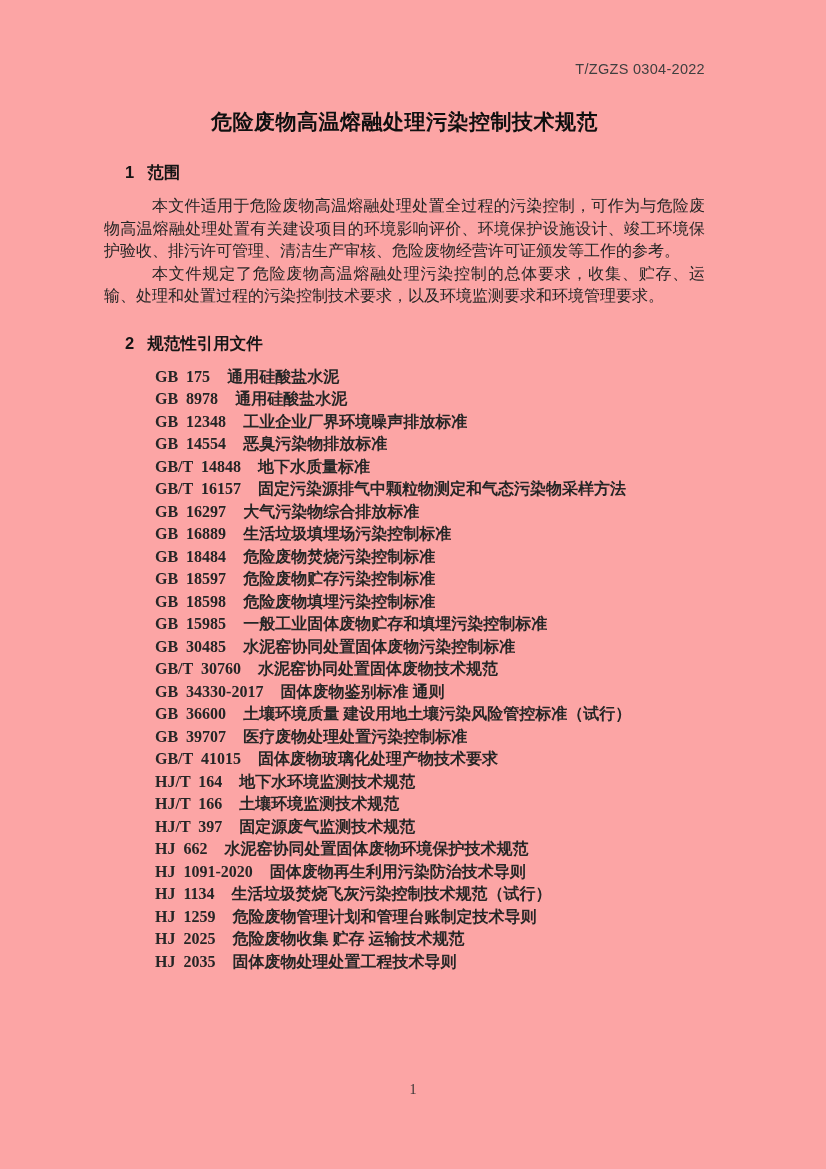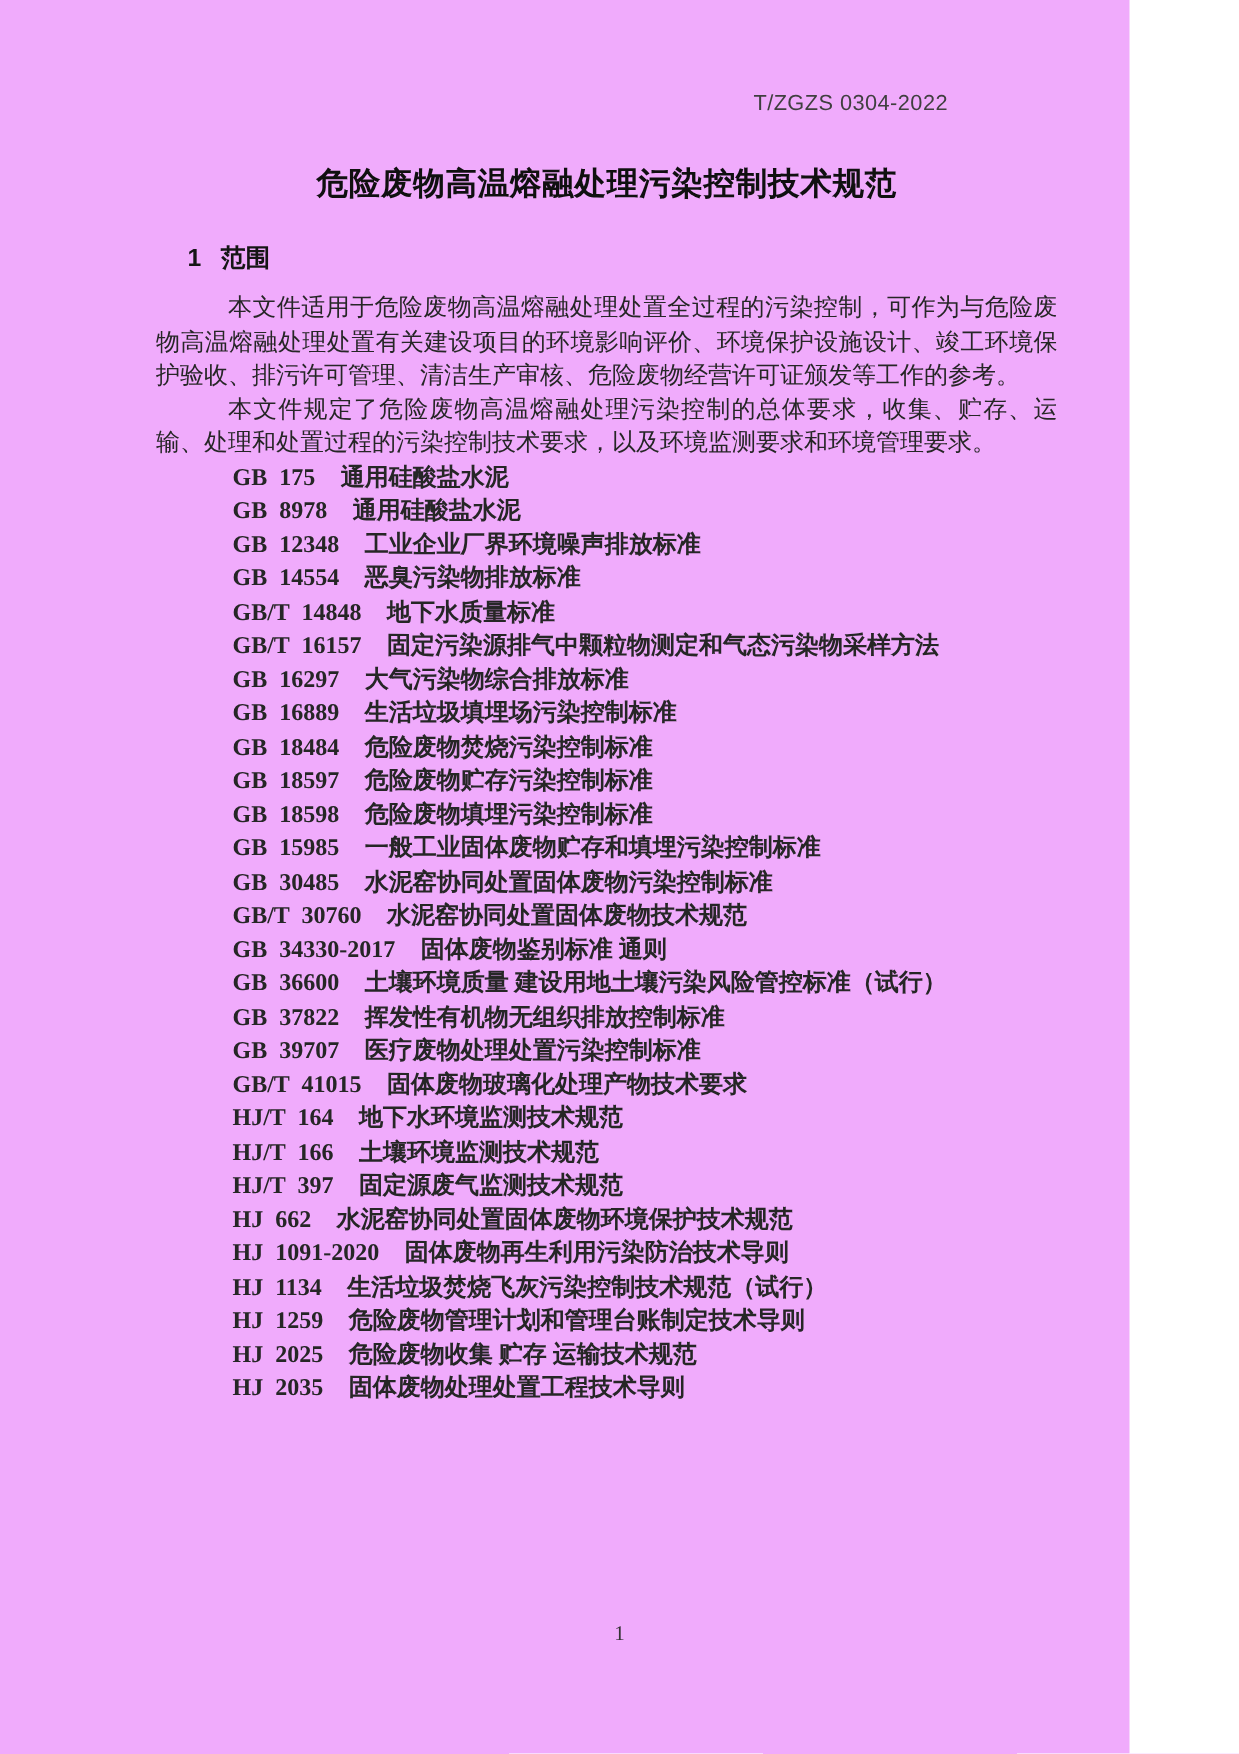--- a/index.html
+++ b/index.html
@@ -2,23 +2,23 @@
 <html><head>
 <meta charset="utf-8">
 <style>
   html, body {
     margin: 0;
     padding: 0;
     background: #ffffff;
   }
   .page {
     position: relative;
-    width: 753px;
+    width: 826px;
     height: 1169px;
-    background: #f0abfc;
+    background: #fca5a5;
     overflow: hidden;
     font-family: "Liberation Serif", "DejaVu Serif", serif;
     color: #262626;
   }
   .doc-code {
     position: absolute;
     top: 61px;
     right: 121px;
     font-family: "Liberation Sans", "DejaVu Sans", sans-serif;
     font-size: 14.5px;
@@ -106,40 +106,42 @@
   <div class="content">
 
     <div class="sec-heading">
       <span class="sec-num">1</span><span>范围</span>
     </div>
 
     <p class="body-par">本文件适用于危险废物高温熔融处理处置全过程的污染控制，可作为与危险废物高温熔融处理处置有关建设项目的环境影响评价、环境保护设施设计、竣工环境保护验收、排污许可管理、清洁生产审核、危险废物经营许可证颁发等工作的参考。</p>
 
     <p class="body-par">本文件规定了危险废物高温熔融处理污染控制的总体要求，收集、贮存、运输、处理和处置过程的污染控制技术要求，以及环境监测要求和环境管理要求。</p>
 
+    <div class="sec-heading second">
+      <span class="sec-num">2</span><span>规范性引用文件</span>
+    </div>
 
 
     <div class="ref-list">
         <div class="ref-item"><span class="ref-code">GB 175</span><span class="ref-title">通用硅酸盐水泥</span></div>
         <div class="ref-item"><span class="ref-code">GB 8978</span><span class="ref-title">通用硅酸盐水泥</span></div>
         <div class="ref-item"><span class="ref-code">GB 12348</span><span class="ref-title">工业企业厂界环境噪声排放标准</span></div>
         <div class="ref-item"><span class="ref-code">GB 14554</span><span class="ref-title">恶臭污染物排放标准</span></div>
         <div class="ref-item"><span class="ref-code">GB/T 14848</span><span class="ref-title">地下水质量标准</span></div>
         <div class="ref-item"><span class="ref-code">GB/T 16157</span><span class="ref-title">固定污染源排气中颗粒物测定和气态污染物采样方法</span></div>
         <div class="ref-item"><span class="ref-code">GB 16297</span><span class="ref-title">大气污染物综合排放标准</span></div>
         <div class="ref-item"><span class="ref-code">GB 16889</span><span class="ref-title">生活垃圾填埋场污染控制标准</span></div>
         <div class="ref-item"><span class="ref-code">GB 18484</span><span class="ref-title">危险废物焚烧污染控制标准</span></div>
         <div class="ref-item"><span class="ref-code">GB 18597</span><span class="ref-title">危险废物贮存污染控制标准</span></div>
         <div class="ref-item"><span class="ref-code">GB 18598</span><span class="ref-title">危险废物填埋污染控制标准</span></div>
         <div class="ref-item"><span class="ref-code">GB 15985</span><span class="ref-title">一般工业固体废物贮存和填埋污染控制标准</span></div>
         <div class="ref-item"><span class="ref-code">GB 30485</span><span class="ref-title">水泥窑协同处置固体废物污染控制标准</span></div>
         <div class="ref-item"><span class="ref-code">GB/T 30760</span><span class="ref-title">水泥窑协同处置固体废物技术规范</span></div>
         <div class="ref-item"><span class="ref-code">GB 34330-2017</span><span class="ref-title">固体废物鉴别标准 通则</span></div>
         <div class="ref-item"><span class="ref-code">GB 36600</span><span class="ref-title">土壤环境质量 建设用地土壤污染风险管控标准（试行）</span></div>
-        <div class="ref-item"><span class="ref-code">GB 37822</span><span class="ref-title">挥发性有机物无组织排放控制标准</span></div>
         <div class="ref-item"><span class="ref-code">GB 39707</span><span class="ref-title">医疗废物处理处置污染控制标准</span></div>
         <div class="ref-item"><span class="ref-code">GB/T 41015</span><span class="ref-title">固体废物玻璃化处理产物技术要求</span></div>
         <div class="ref-item"><span class="ref-code">HJ/T 164</span><span class="ref-title">地下水环境监测技术规范</span></div>
         <div class="ref-item"><span class="ref-code">HJ/T 166</span><span class="ref-title">土壤环境监测技术规范</span></div>
         <div class="ref-item"><span class="ref-code">HJ/T 397</span><span class="ref-title">固定源废气监测技术规范</span></div>
         <div class="ref-item"><span class="ref-code">HJ 662</span><span class="ref-title">水泥窑协同处置固体废物环境保护技术规范</span></div>
         <div class="ref-item"><span class="ref-code">HJ 1091-2020</span><span class="ref-title">固体废物再生利用污染防治技术导则</span></div>
         <div class="ref-item"><span class="ref-code">HJ 1134</span><span class="ref-title">生活垃圾焚烧飞灰污染控制技术规范（试行）</span></div>
         <div class="ref-item"><span class="ref-code">HJ 1259</span><span class="ref-title">危险废物管理计划和管理台账制定技术导则</span></div>
         <div class="ref-item"><span class="ref-code">HJ 2025</span><span class="ref-title">危险废物收集 贮存 运输技术规范</span></div>

